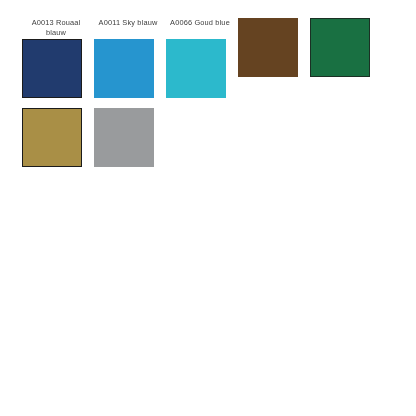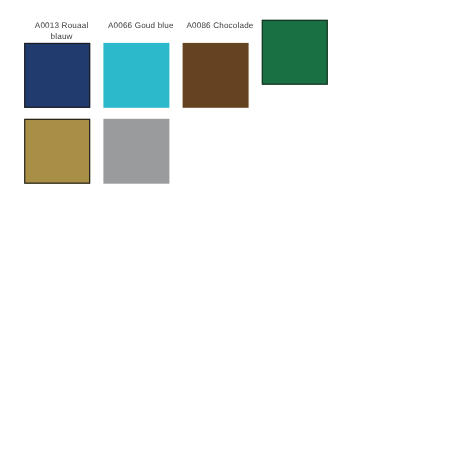--- a/index.html
+++ b/index.html
@@ -62,25 +62,28 @@
 </head>
 <body>
 
 <div id="swatch-grid">
     <div class="swatch-row">
       <div class="swatch-cell">
         <div class="swatch-label">A0013 Rouaal blauw</div>
         <div class="swatch-chip has-border" title="A0013 Rouaal blauw" style="background: rgb(33, 59, 110); border-color: rgb(27, 27, 27);"></div>
       </div>
       <div class="swatch-cell">
+        <div class="swatch-label">A0011 Sky blauw</div>
+        <div class="swatch-chip" title="A0011 Sky blauw" style="background: rgb(38, 149, 207);"></div>
+      </div>
+      <div class="swatch-cell">
         <div class="swatch-label">A0066 Goud blue</div>
         <div class="swatch-chip" title="A0066 Ocean blue" style="background: rgb(44, 185, 204);"></div>
       </div>
       <div class="swatch-cell">
-        <div class="swatch-label">A0086 Chocolade</div>
         <div class="swatch-chip" title="A0086 Chocolade" style="background: rgb(101, 67, 33);"></div>
       </div>
       <div class="swatch-cell">
         <div class="swatch-chip has-border" title="A0009 Groen" style="background: rgb(25, 112, 66); border-color: rgb(27, 48, 36);"></div>
       </div>
     </div>
     <div class="swatch-row">
       <div class="swatch-cell">
         <div class="swatch-chip has-border" title="A0020 Goud" style="background: rgb(169, 143, 70); border-color: rgb(27, 27, 27);"></div>
       </div>

